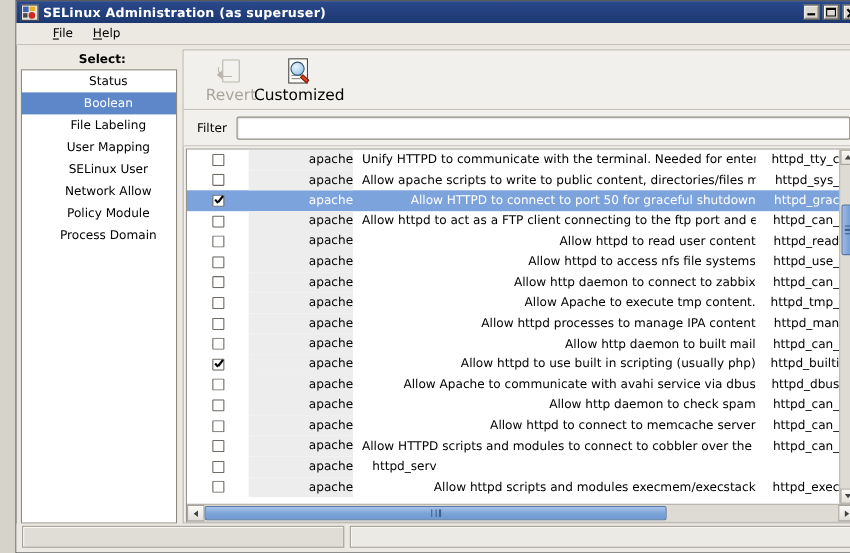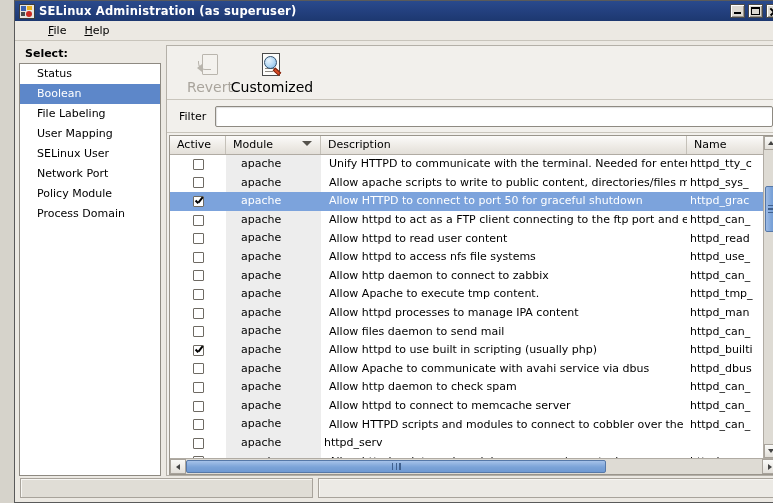--- a/index.html
+++ b/index.html
@@ -48,21 +48,21 @@
   .menubar{
     height:19px;flex:0 0 19px;background:#ece9e3;
     border-bottom:1px solid #c8c4bb;display:flex;align-items:center;padding-left:24px;
   }
   .menu-item{padding:2px 9px;font-size:11px;cursor:default;}
   .menu-item u{text-decoration:underline;}
   
   .content{flex:1 1 auto;display:flex;padding:4px 4px 0 4px;box-sizing:border-box;min-height:0;}
   
   .sidebar{
-    width:142px;flex:0 0 142px;display:flex;flex-direction:column;margin-right:5px;
+    width:142px;flex:0 0 142px;display:flex;flex-direction:column;margin-right:5px;text-align:center;
   }
   .sidebar-title{font-weight:bold;font-size:11px;padding:2px 0 3px 6px;}
   .sidebar-list{
     flex:1 1 auto;background:#fff;border:1px solid #8e8a82;
     box-sizing:border-box;overflow:hidden;
   }
   .sb-item{
     height:20px;line-height:20px;padding-left:17px;font-size:11px;
     white-space:nowrap;color:#000;box-sizing:border-box;
   }
@@ -126,21 +126,21 @@
     border-right:1px solid #c5c1b9;white-space:nowrap;overflow:hidden;position:relative;
   }
   .th-active{width:56px;flex:0 0 56px;}
   .th-module{width:95px;flex:0 0 95px;}
   .th-desc{flex:1 1 auto;}
   .th-name{width:76px;flex:0 0 76px;border-right:none;}
   .sort-arrow{
     position:absolute;right:8px;top:5px;width:0;height:0;
     border-left:5px solid transparent;border-right:5px solid transparent;border-top:5px solid #55524c;
   }
-  .tbody{flex:1 1 auto;overflow:hidden;background:#fff;}
+  .tbody{flex:1 1 auto;overflow:hidden;background:#fff;text-align:right;}
   .trow{display:flex;height:18.6px;align-items:center;box-sizing:border-box;}
   .trow.selected{background:#7ca3dc;color:#fff;}
   .td{font-size:11px;line-height:18px;white-space:nowrap;overflow:hidden;box-sizing:border-box;}
   .td-active{width:56px;flex:0 0 56px;display:flex;align-items:center;justify-content:center;}
   .td-module{width:95px;flex:0 0 95px;padding-left:15px;background:#ededed;height:100%;}
   .trow.selected .td-module{background:transparent;}
   .td-desc{flex:1 1 auto;padding-left:8px;}
   .td-name{width:76px;flex:0 0 76px;padding-left:3px;}
   .cbox{
     width:11px;height:11px;background:#fff;border:1px solid #6e6a63;box-sizing:border-box;
@@ -239,21 +239,21 @@
   <div class="content">
 
     <div class="sidebar">
       <div class="sidebar-title">Select:</div>
       <div class="sidebar-list">
         <div class="sb-item">Status</div>
         <div class="sb-item selected">Boolean</div>
         <div class="sb-item">File Labeling</div>
         <div class="sb-item">User Mapping</div>
         <div class="sb-item">SELinux User</div>
-        <div class="sb-item">Network Port</div>
+        <div class="sb-item">Network Allow</div>
         <div class="sb-item">Policy Module</div>
         <div class="sb-item">Process Domain</div>
       </div>
     </div>
 
     <div class="right">
 
       <div class="toolbar">
         <div class="tb-btn disabled">
           <div class="tb-icon ic-revert">
@@ -277,29 +277,20 @@
 
       <div class="filterbar">
         <div class="filter-label">Filter</div>
         <input class="filter-input" type="text" value="" style="">
       </div>
 
       <div class="table-wrap">
         <div class="table-inner">
           <div class="table-cols">
 
-            <div class="thead">
-              <div class="th th-active">Active</div>
-              <div class="th th-module">
-                <span>Module</span>
-                <span class="sort-arrow"></span>
-              </div>
-              <div class="th th-desc">Description</div>
-              <div class="th th-name">Name</div>
-            </div>
 
             <div class="tbody">
 
               <div class="trow">
                 <div class="td td-active">
                     <span class="cbox"></span>
                   </div>
                 <div class="td td-module">apache</div>
                 <div class="td td-desc">Unify HTTPD to communicate with the terminal. Needed for entering t</div>
                 <div class="td td-name">httpd_tty_c</div>
@@ -377,21 +368,21 @@
                 <div class="td td-module">apache</div>
                 <div class="td td-desc">Allow httpd processes to manage IPA content</div>
                 <div class="td td-name">httpd_man</div>
               </div>
 
               <div class="trow">
                 <div class="td td-active">
                     <span class="cbox"></span>
                   </div>
                 <div class="td td-module">apache</div>
-                <div class="td td-desc">Allow files daemon to send mail</div>
+                <div class="td td-desc">Allow http daemon to built mail</div>
                 <div class="td td-name">httpd_can_</div>
               </div>
 
               <div class="trow">
                 <div class="td td-active">
                     <span class="cbox checked">
                       <span class="mark"></span>
                     </span>
                   </div>
                 <div class="td td-module">apache</div>

